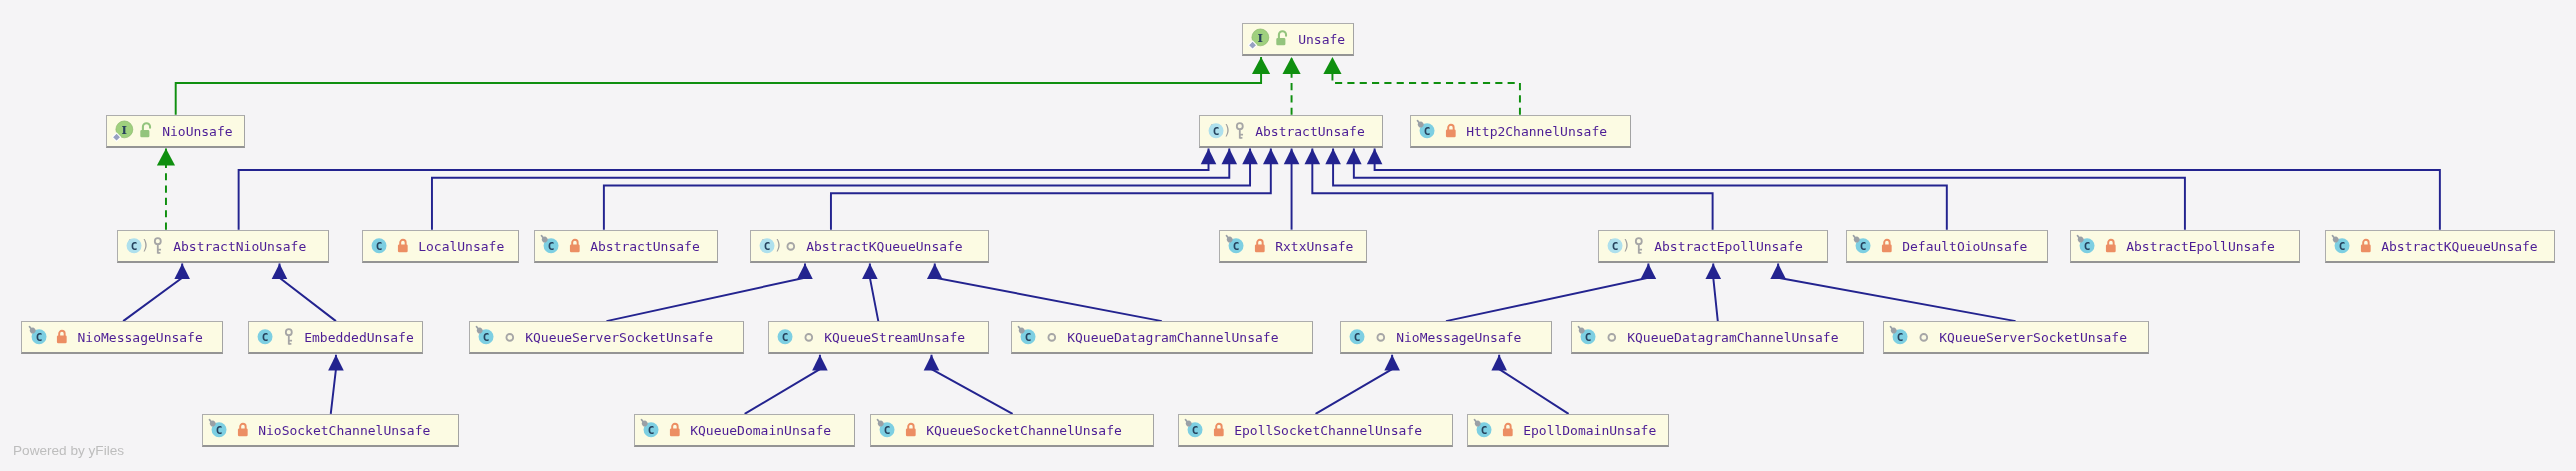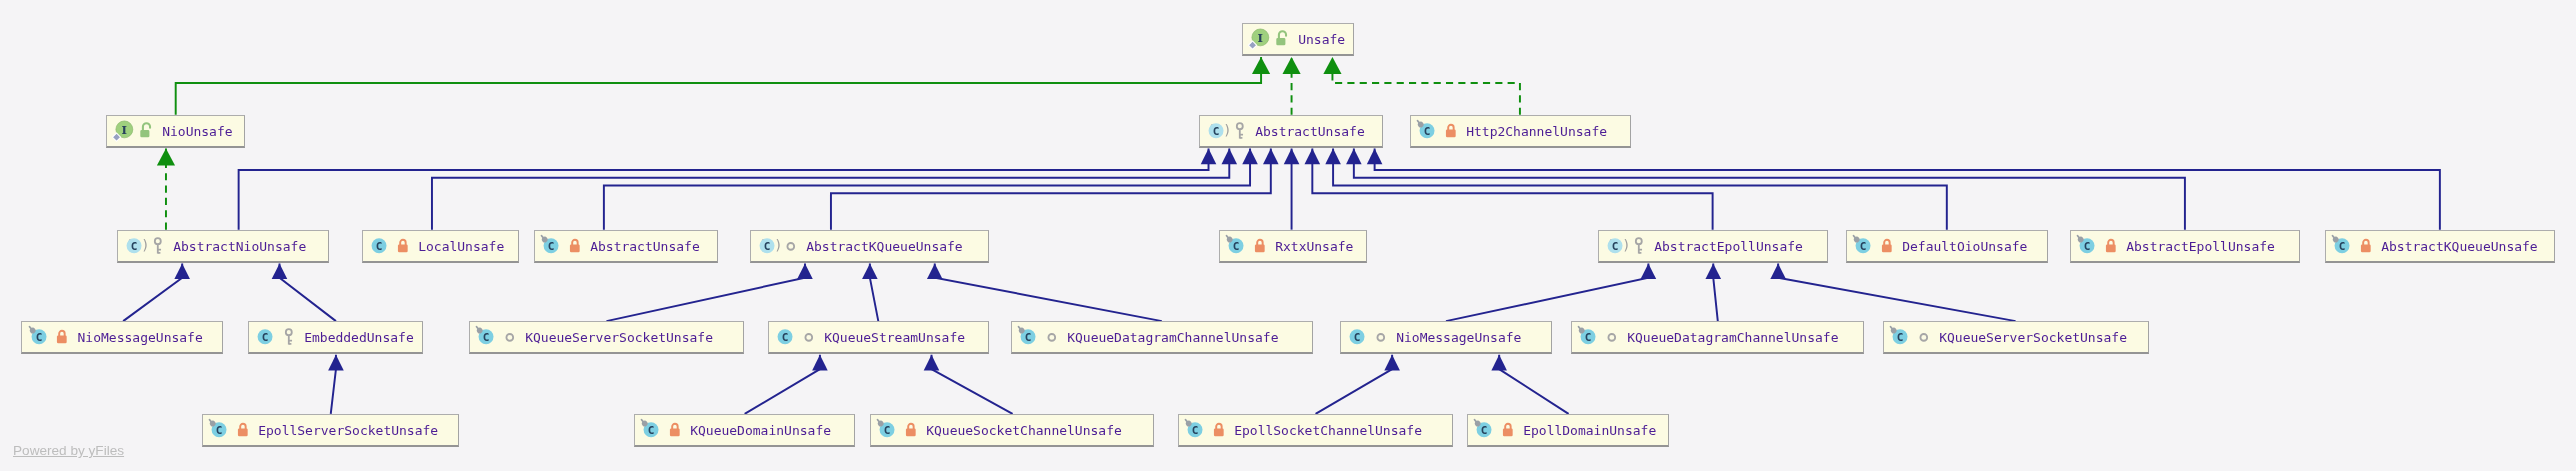--- a/index.html
+++ b/index.html
@@ -14,21 +14,21 @@
   }
   .kind-icon{margin-left:5.2px;width:23.4px;height:23.4px;flex:0 0 auto;display:flex;align-items:center;}
   .vis-icon{margin-left:3.2px;width:15.6px;height:19.5px;flex:0 0 auto;display:flex;align-items:center;}
   .node-label{
     margin-left:7.8px;font-size:13px;font-weight:normal;color:#4c1d95;
     font-family:"DejaVu Sans Mono","Liberation Mono",monospace;letter-spacing:0;
   }
   .watermark{
     position:absolute;left:13px;top:443px;
     font-family:"Liberation Sans","DejaVu Sans",sans-serif;
-    font-size:13.6px;color:#bdbdbd;text-decoration:underline;
+    font-size:13.6px;color:#bdbdbd;
   }
 </style>
 </head>
 <body>
 
 <div id="canvas">
   <svg id="edges" width="2576" height="471" viewBox="0 0 3969 726">
       <g>
         <polyline points="270,177 270,128 1943,128 1943,88" fill="none" stroke="#0f8f0f" stroke-width="3"></polyline>
         <polygon points="1943,88 1929,114 1957,114" fill="#0f8f0f"></polygon>
@@ -515,21 +515,21 @@
             <rect x="4.6" y="0" width="2.8" height="8" rx="1.4" fill="#9aa0a6"></rect>
           </g>
         </svg>
       </span>
       <span class="vis-icon">
         <svg width="15.6" height="19.5" viewBox="0 0 24 30">
       <path d="M8 14 v-4 a4.2 4.2 0 0 1 8.4 0 v4" fill="none" stroke="#ec8e63" stroke-width="3" stroke-linecap="round"></path>
       <rect x="4.5" y="13" width="15" height="12" rx="2" fill="#ec8e63"></rect>
         </svg>
       </span>
-      <span class="node-label">EpollServerSocketUnsafe</span>
+      <span class="node-label">NioSocketChannelUnsafe</span>
     </div>
     <div class="node" style="left: 634px; top: 414px; width: 221px;">
       <span class="kind-icon">
         <svg width="23.4" height="23.4" viewBox="0 0 36 36">
       <circle cx="17" cy="18" r="11.5" fill="#7dcfe2"></circle>
       <text x="17" y="25" text-anchor="middle" font-size="17" font-weight="bold" font-family="DejaVu Sans Mono,monospace" fill="#26435e">C</text>
           <g transform="rotate(-40 6 7)">
             <circle cx="6" cy="9" r="4.4" fill="#9aa0a6"></circle>
             <rect x="4.6" y="0" width="2.8" height="8" rx="1.4" fill="#9aa0a6"></rect>
           </g>

